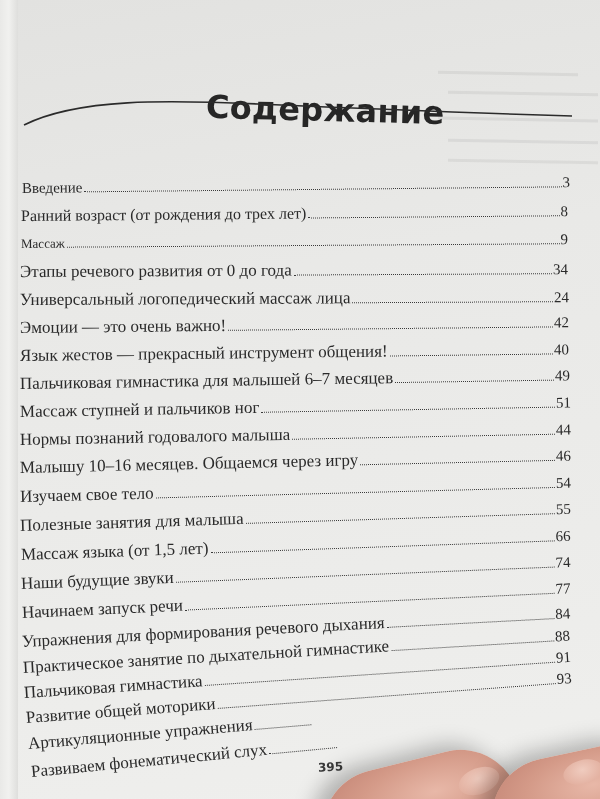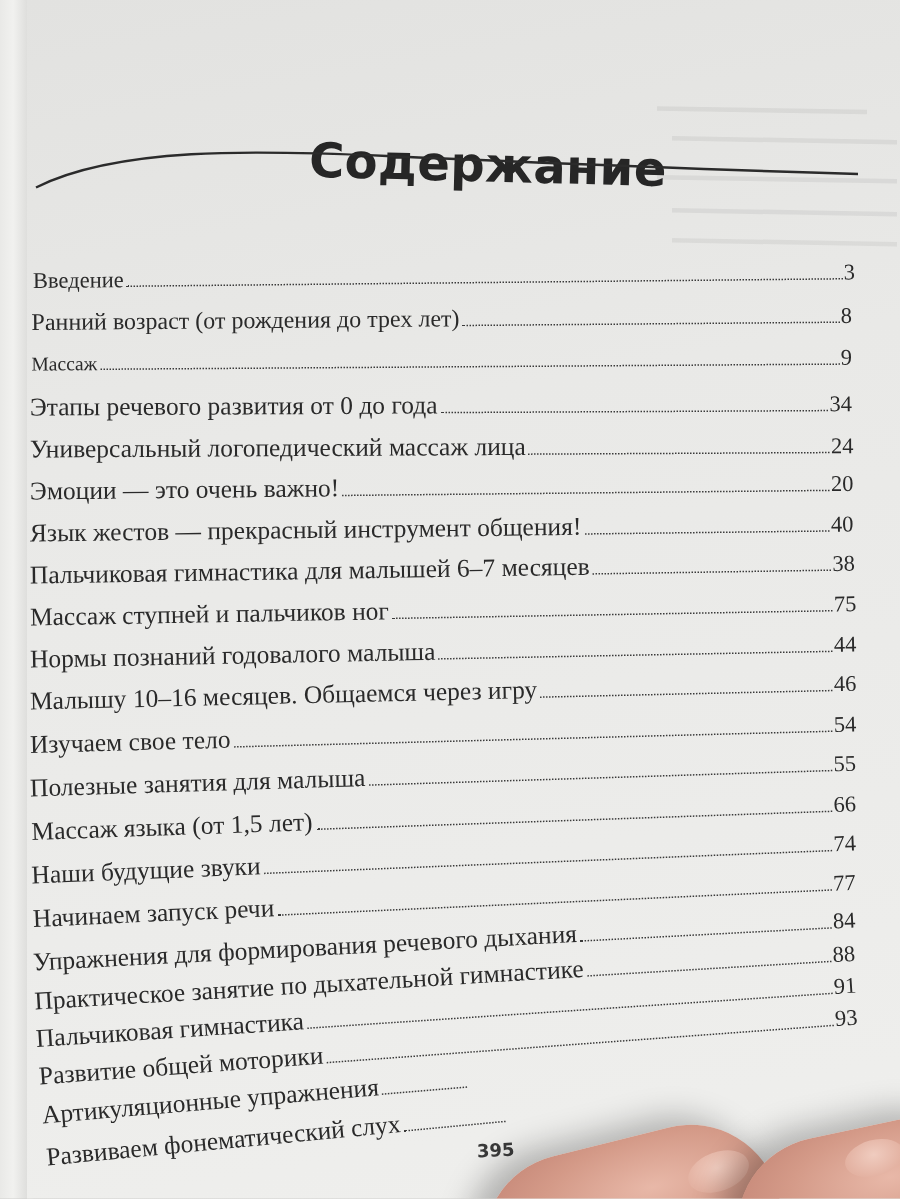--- a/index.html
+++ b/index.html
@@ -138,36 +138,36 @@
       <span class="toc-page">34</span>
     </div>
     <div class="toc-row" style="left:2px;top:290px;width:549px;transform:rotate(-0.3deg);">
       <span class="toc-label">Универсальный логопедический массаж лица</span>
       <span class="toc-leader"></span>
       <span class="toc-page">24</span>
     </div>
     <div class="toc-row" style="left:2px;top:318px;width:549px;transform:rotate(-0.6deg);">
       <span class="toc-label">Эмоции — это очень важно!</span>
       <span class="toc-leader"></span>
-      <span class="toc-page">20</span>
+      <span class="toc-page">42</span>
     </div>
     <div class="toc-row" style="left:2px;top:346px;width:549px;transform:rotate(-0.7deg);">
       <span class="toc-label">Язык жестов — прекрасный инструмент общения!</span>
       <span class="toc-leader"></span>
       <span class="toc-page">40</span>
     </div>
     <div class="toc-row" style="left:2px;top:374px;width:550px;transform:rotate(-0.9deg);">
       <span class="toc-label">Пальчиковая гимнастика для малышей 6–7 месяцев</span>
       <span class="toc-leader"></span>
-      <span class="toc-page">38</span>
+      <span class="toc-page">49</span>
     </div>
     <div class="toc-row" style="left:2px;top:402px;width:551px;transform:rotate(-1.0deg);">
       <span class="toc-label">Массаж ступней и пальчиков ног</span>
       <span class="toc-leader"></span>
-      <span class="toc-page">75</span>
+      <span class="toc-page">51</span>
     </div>
     <div class="toc-row" style="left:2px;top:430px;width:551px;transform:rotate(-1.1deg);">
       <span class="toc-label">Нормы познаний годовалого малыша</span>
       <span class="toc-leader"></span>
       <span class="toc-page">44</span>
     </div>
     <div class="toc-row" style="left:2px;top:458px;width:551px;transform:rotate(-1.3deg);">
       <span class="toc-label">Малышу 10–16 месяцев.  Общаемся через игру</span>
       <span class="toc-leader"></span>
       <span class="toc-page">46</span>

